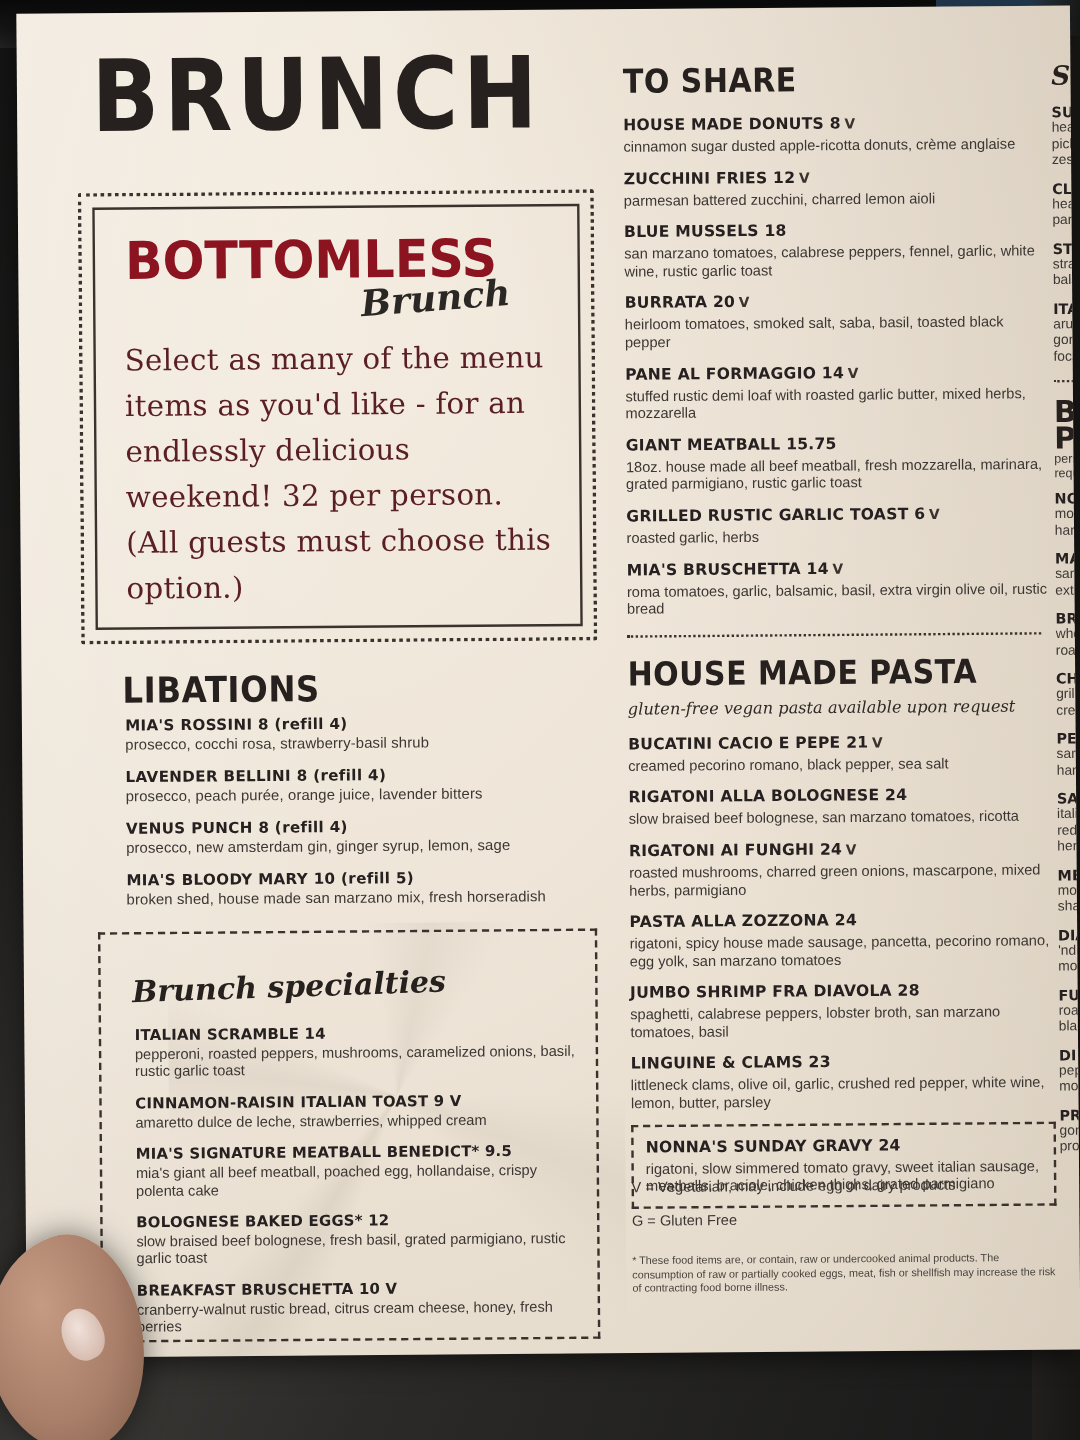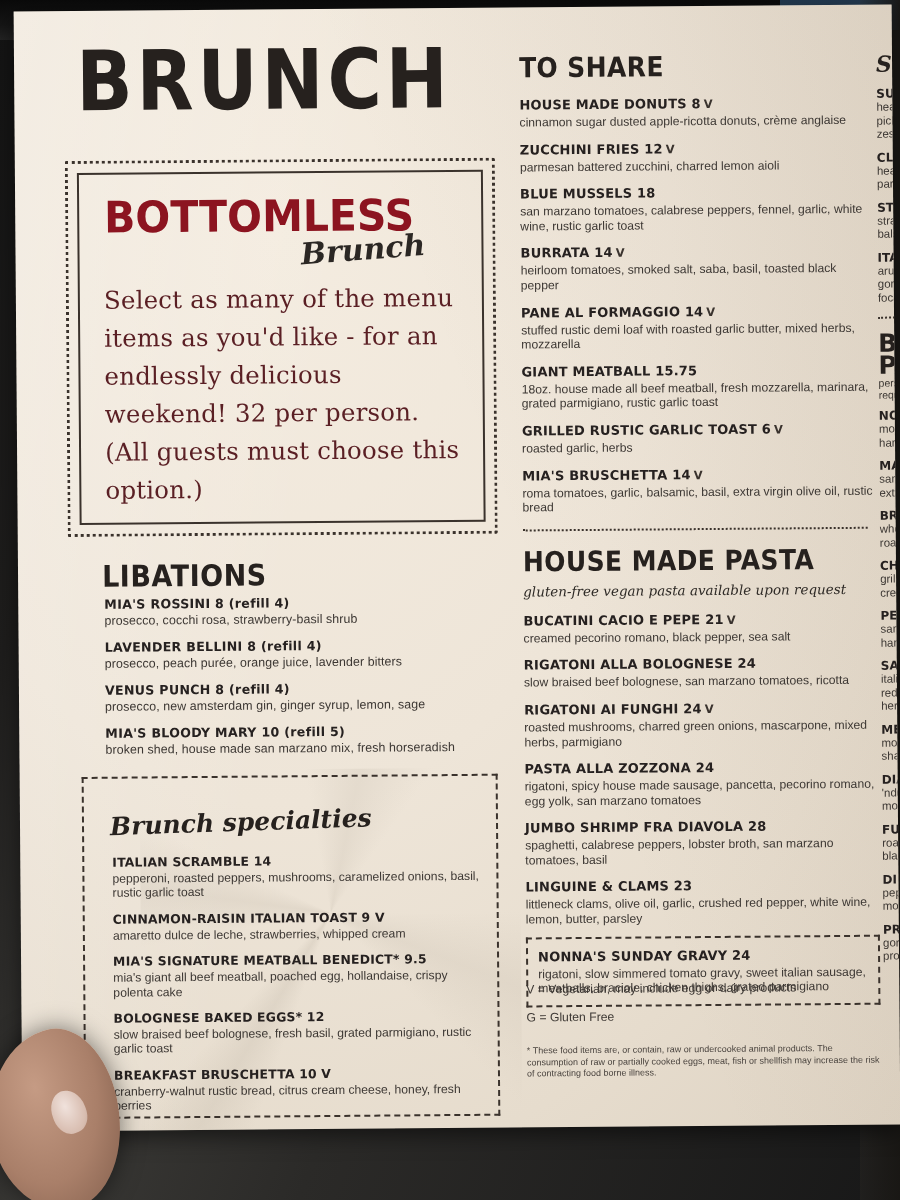--- a/index.html
+++ b/index.html
@@ -459,21 +459,21 @@
       </div>
       <div class="dish">
         <span class="dish-name">ZUCCHINI FRIES  12</span><span class="veg">V</span>
         <div class="dish-desc">parmesan battered zucchini, charred lemon aioli</div>
       </div>
       <div class="dish">
         <span class="dish-name">BLUE MUSSELS  18</span><span class="veg"></span>
         <div class="dish-desc">san marzano tomatoes, calabrese peppers, fennel, garlic, white wine, rustic garlic toast</div>
       </div>
       <div class="dish">
-        <span class="dish-name">BURRATA  14</span><span class="veg">V</span>
+        <span class="dish-name">BURRATA  20</span><span class="veg">V</span>
         <div class="dish-desc">heirloom tomatoes, smoked salt, saba, basil, toasted black pepper</div>
       </div>
       <div class="dish">
         <span class="dish-name">PANE AL FORMAGGIO  14</span><span class="veg">V</span>
         <div class="dish-desc">stuffed rustic demi loaf with roasted garlic butter, mixed herbs, mozzarella</div>
       </div>
       <div class="dish">
         <span class="dish-name">GIANT MEATBALL  15.75</span><span class="veg"></span>
         <div class="dish-desc">18oz. house made all beef meatball, fresh mozzarella, marinara, grated parmigiano, rustic garlic toast</div>
       </div>

